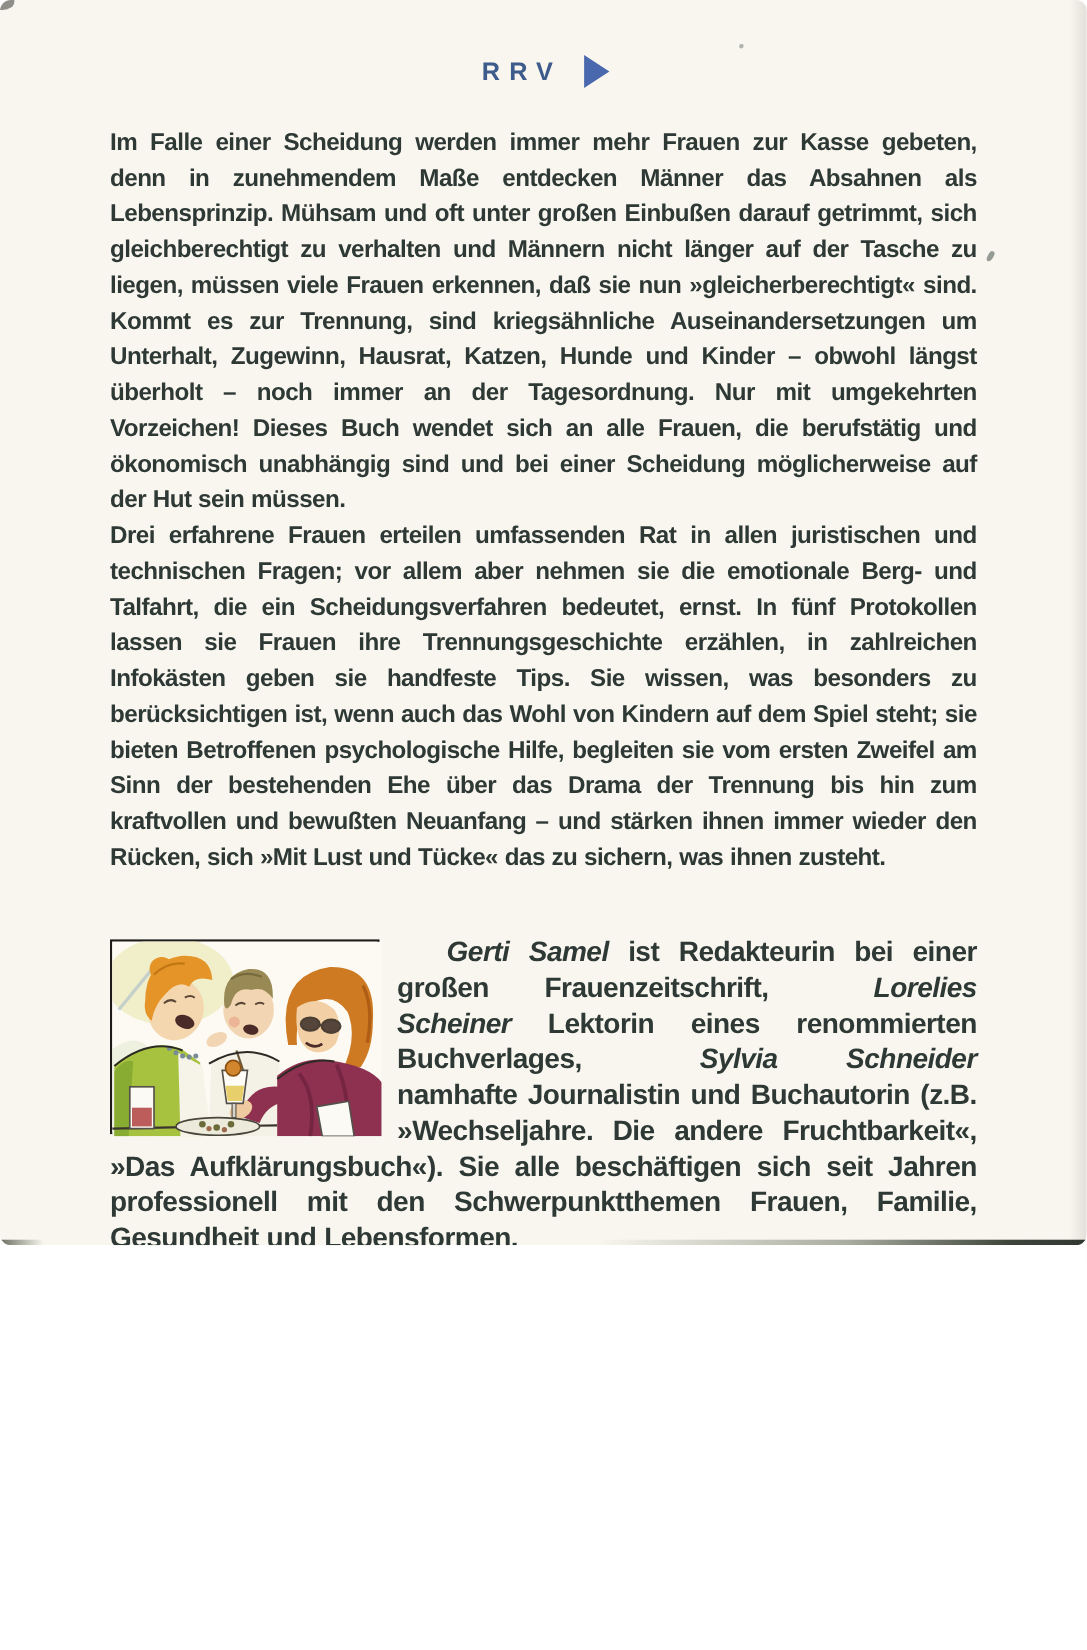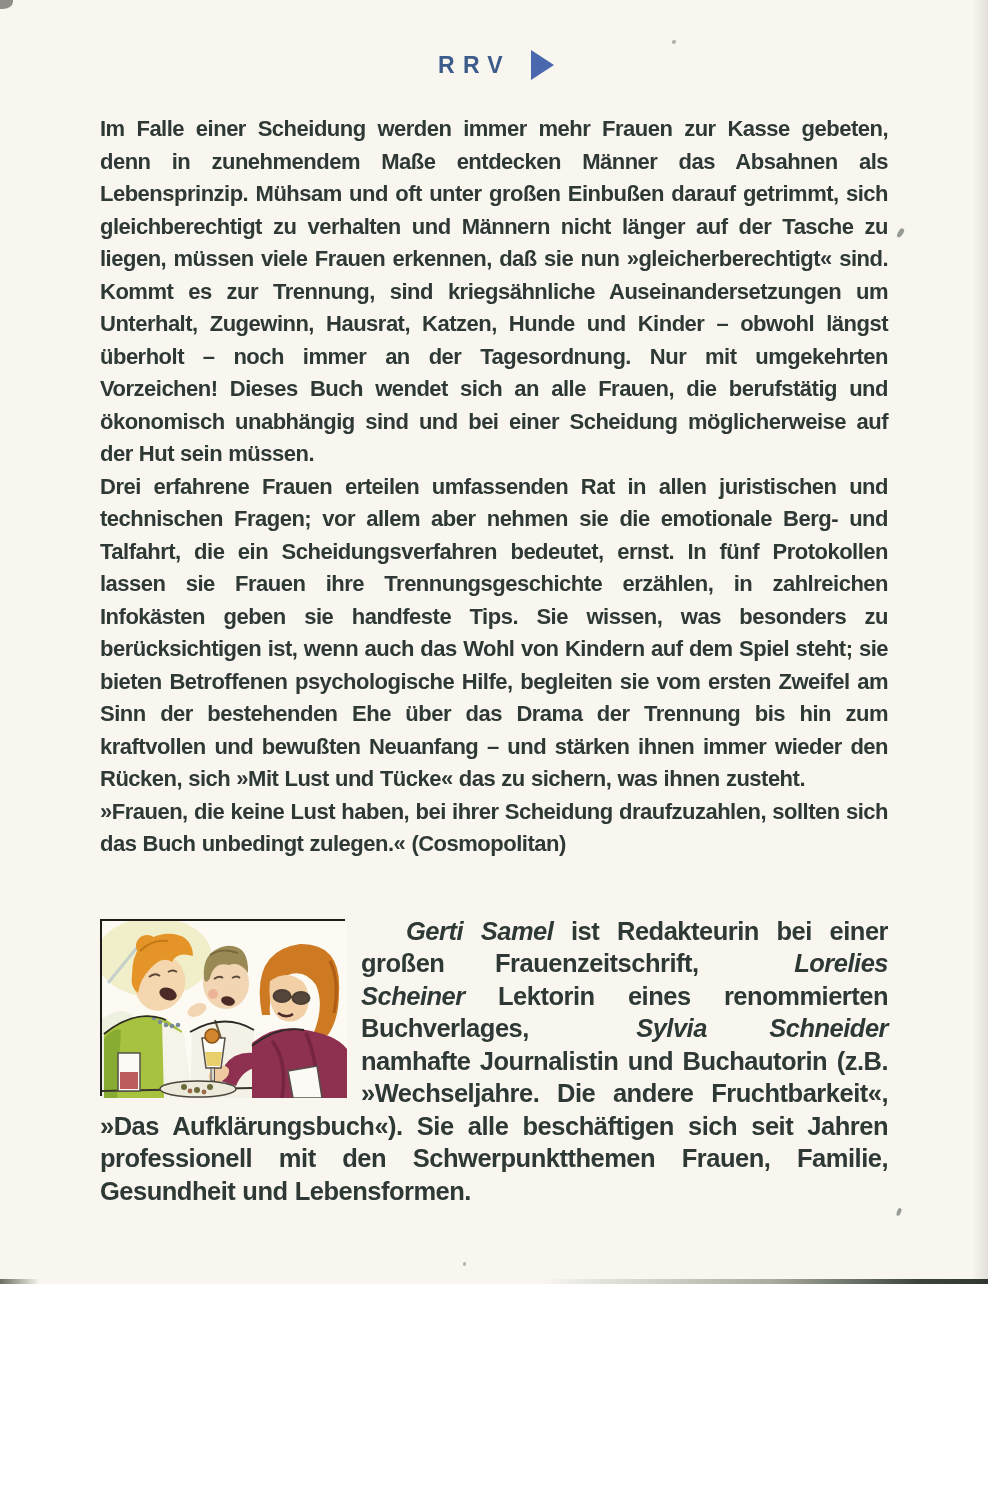--- a/index.html
+++ b/index.html
@@ -7,26 +7,27 @@
     --ink:#2e3936;
     --header-text:#3d5c8c;
     --accent:#4968ad;
     --bar:#2a3540;
     --isbn-ink:#242c33;
   }
   *{box-sizing:border-box;}
   html,body{margin:0;padding:0;background:#ffffff;}
   .page{
     position:relative;
-    width:988px;height:1284px;
+    width:988px;height:1132px;
     margin:0 auto;
     background:var(--bg);
     overflow:hidden;
     font-family:"Liberation Sans",sans-serif;
     color:var(--ink);
+    border-radius:10px;
   }
   
   .edge-right{
     position:absolute;top:0;right:0;width:16px;height:100%;
     background:linear-gradient(90deg,rgba(110,108,98,0) 0%,rgba(110,108,98,.16) 100%);
     pointer-events:none;
   }
   .edge-bottom{
     position:absolute;left:0;bottom:0;width:100%;height:5px;
     background:linear-gradient(90deg,#5a604f 0%,rgba(216,214,203,.0) 4%,rgba(216,214,203,0) 55%,rgba(88,96,80,.55) 78%,#273026 93%,#1a231c 100%);
@@ -111,21 +112,20 @@
   <div class="content">
 
     <div class="header">
       <span>RRV</span>
       <span class="tri"></span>
     </div>
 
     <div class="blurb">
         <p>Im Falle einer Scheidung werden immer mehr Frauen zur Kasse gebeten, denn in zunehmendem Maße entdecken Männer das Absahnen als Lebensprinzip. Mühsam und oft unter großen Einbußen darauf getrimmt, sich gleichberechtigt zu verhalten und Männern nicht länger auf der Tasche zu liegen, müssen viele Frauen erkennen, daß sie nun »gleicherberechtigt« sind. Kommt es zur Trennung, sind kriegsähnliche Auseinandersetzungen um Unterhalt, Zugewinn, Hausrat, Katzen, Hunde und Kinder – obwohl längst überholt – noch immer an der Tagesordnung. Nur mit umgekehrten Vorzeichen! Dieses Buch wendet sich an alle Frauen, die berufstätig und ökonomisch unabhängig sind und bei einer Scheidung möglicherweise auf der Hut sein müssen.</p>
         <p>Drei erfahrene Frauen erteilen umfassenden Rat in allen juristischen und technischen Fragen; vor allem aber nehmen sie die emotionale Berg- und Talfahrt, die ein Scheidungsverfahren bedeutet, ernst. In fünf Protokollen lassen sie Frauen ihre Trennungsgeschichte erzählen, in zahlreichen Infokästen geben sie handfeste Tips. Sie wissen, was besonders zu berücksichtigen ist, wenn auch das Wohl von Kindern auf dem Spiel steht; sie bieten Betroffenen psychologische Hilfe, begleiten sie vom ersten Zweifel am Sinn der bestehenden Ehe über das Drama der Trennung bis hin zum kraftvollen und bewußten Neuanfang – und stärken ihnen immer wieder den Rücken, sich »Mit Lust und Tücke« das zu sichern, was ihnen zusteht.</p>
-        <p>»Frauen, die keine Lust haben, bei ihrer Scheidung draufzuzahlen, sollten sich das Buch unbedingt zulegen.« (Cosmopolitan)</p>
       </div>
 
     <div class="bio">
       <div class="illustration">
         <svg viewBox="0 0 245 177" width="245" height="177">
           <rect width="245" height="177" fill="#fcfaf3"></rect>
           <ellipse cx="52" cy="36" rx="58" ry="40" fill="#eeeabc" opacity="0.75"></ellipse>
           <path d="M6 62 L42 18" stroke="#a9bccc" stroke-width="3" fill="none" opacity=".6"></path>
           <path d="M0 98 Q22 82 34 98 L34 177 L0 177 Z" fill="#e2e7d0" opacity=".55"></path>
 

